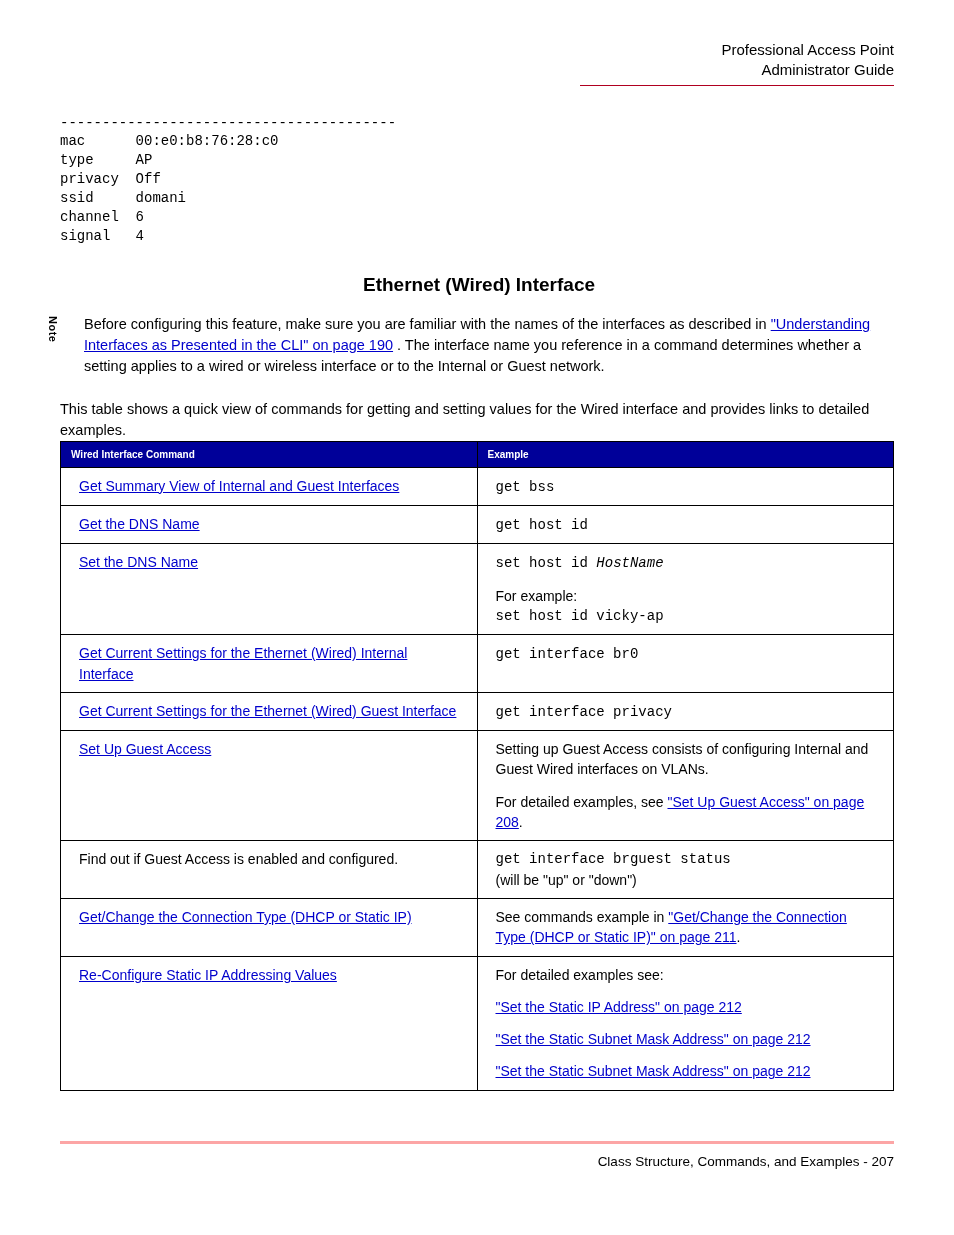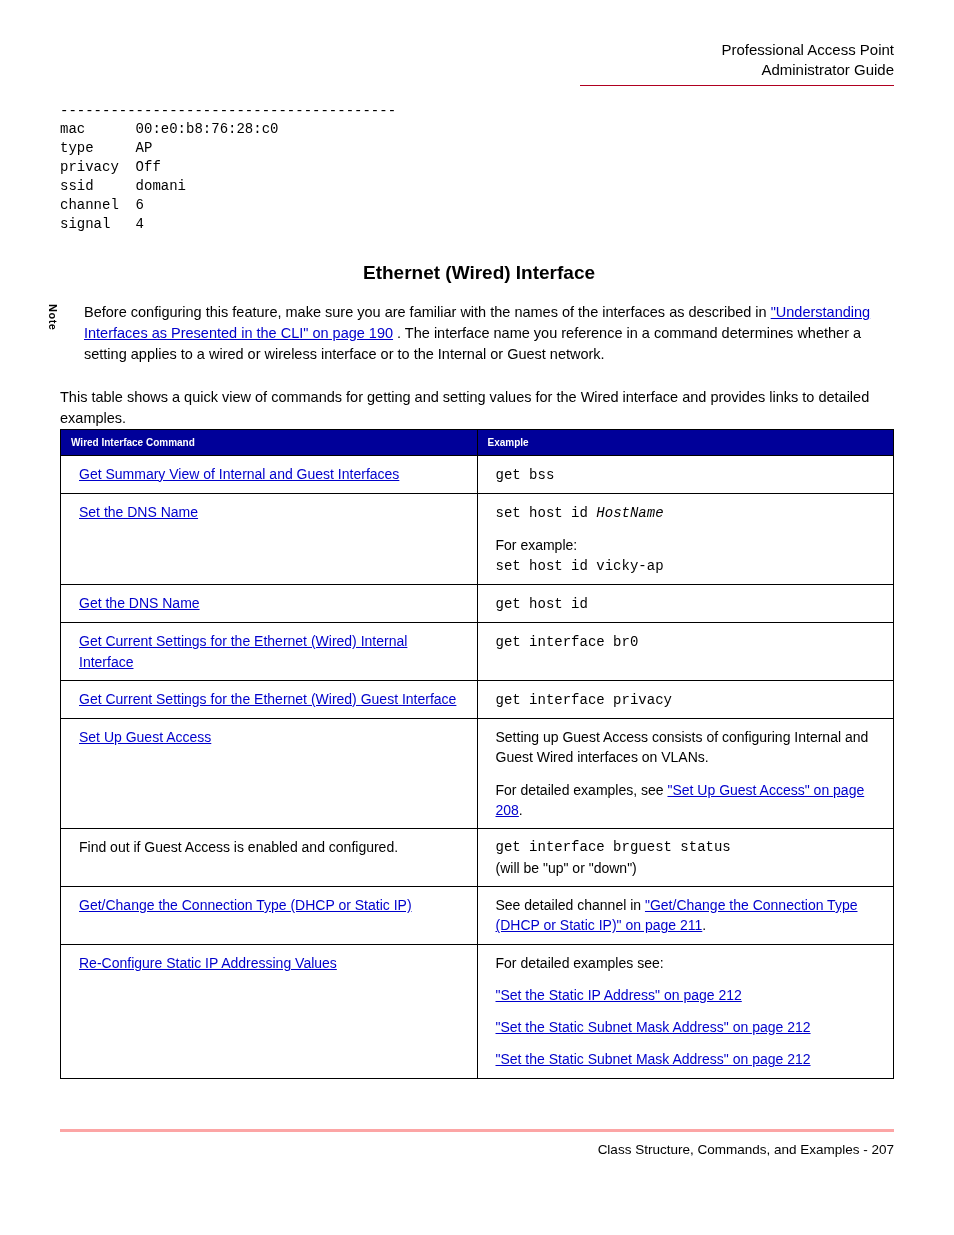--- a/index.html
+++ b/index.html
@@ -11,21 +11,21 @@
     width: 954px;
     box-sizing: border-box;
     background: #fff;
   }
   .header-block {
     text-align: right;
     font-size: 15px;
     line-height: 1.35;
     border-bottom: 1.5px solid #b00020;
     padding-bottom: 4px;
-    margin-bottom: 16px;
+    margin-bottom: 28px;
     margin-left: 520px;
   }
   .code-block {
     font-family: "Courier New", monospace;
     font-size: 14px;
     white-space: pre;
     line-height: 1.35;
     margin: 0 0 24px 0;
   }
   h2.section-title {
@@ -135,30 +135,30 @@
       <th>Wired Interface Command</th>
       <th>Example</th>
     </tr>
   </thead>
   <tbody>
     <tr>
       <td class="col-left"><a href="#" class="doc-link">Get Summary View of Internal and Guest Interfaces</a></td>
       <td class="col-right"><span class="mono">get bss</span></td>
     </tr>
     <tr>
+      <td class="col-left"><a href="#" class="doc-link">Get the DNS Name</a></td>
+      <td class="col-right"><span class="mono">get host id</span></td>
+    </tr>
+    <tr>
       <td class="col-left"><a href="#" class="doc-link">Set the DNS Name</a></td>
       <td class="col-right">
         <span class="mono">set host id </span><span class="mono-italic">HostName</span>
         <div class="para-gap">For example:</div>
         <div class="mono">set host id vicky-ap</div>
       </td>
-    </tr>
-    <tr>
-      <td class="col-left"><a href="#" class="doc-link">Get the DNS Name</a></td>
-      <td class="col-right"><span class="mono">get host id</span></td>
     </tr>
     <tr>
       <td class="col-left"><a href="#" class="doc-link">Get Current Settings for the Ethernet (Wired) Internal Interface</a></td>
       <td class="col-right"><span class="mono">get interface br0</span></td>
     </tr>
     <tr>
       <td class="col-left"><a href="#" class="doc-link">Get Current Settings for the Ethernet (Wired) Guest Interface</a></td>
       <td class="col-right"><span class="mono">get interface privacy</span></td>
     </tr>
     <tr>
@@ -173,21 +173,21 @@
     <tr>
       <td class="col-left"><span>Find out if Guest Access is enabled and configured.</span></td>
       <td class="col-right">
         <div class="mono">get interface brguest status</div>
         <div>(will be "up" or "down")</div>
       </td>
     </tr>
     <tr>
       <td class="col-left"><a href="#" class="doc-link">Get/Change the Connection Type (DHCP or Static IP)</a></td>
       <td class="col-right">
-        <span>See detailed channel in </span><a href="#" class="doc-link">"Get/Change the Connection Type (DHCP or Static IP)" on page 211</a><span>.</span>
+        <span>See commands example in </span><a href="#" class="doc-link">"Get/Change the Connection Type (DHCP or Static IP)" on page 211</a><span>.</span>
       </td>
     </tr>
     <tr>
       <td class="col-left"><a href="#" class="doc-link">Re-Configure Static IP Addressing Values</a></td>
       <td class="col-right">
         <div>For detailed examples see:</div>
         <div class="para-gap"><a href="#" class="doc-link">"Set the Static IP Address" on page 212</a></div>
         <div class="para-gap"><a href="#" class="doc-link">"Set the Static Subnet Mask Address" on page 212</a></div>
         <div class="para-gap"><a href="#" class="doc-link">"Set the Static Subnet Mask Address" on page 212</a></div>
       </td>

